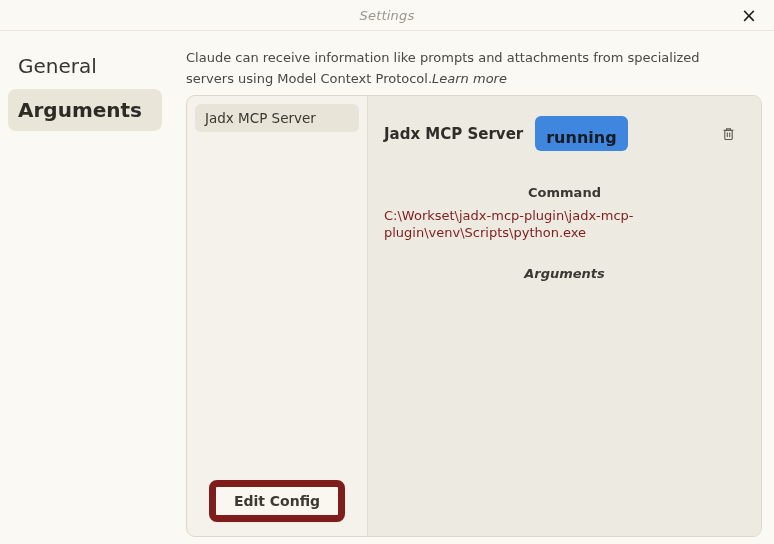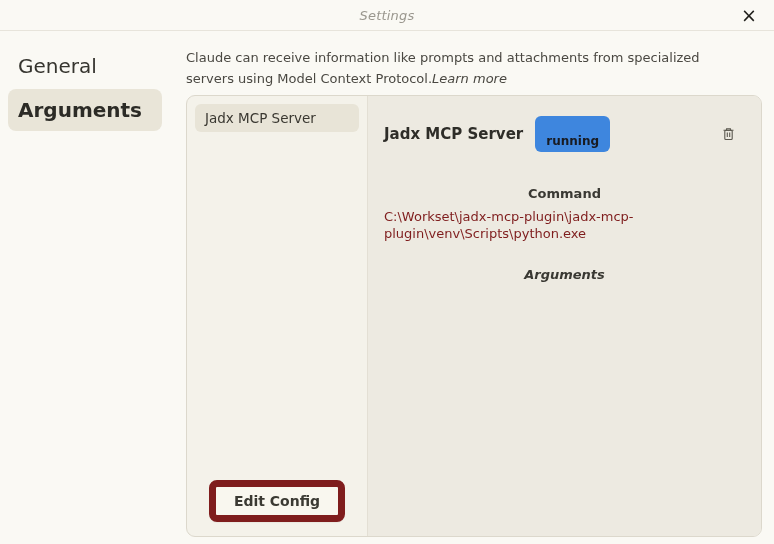--- a/index.html
+++ b/index.html
@@ -139,23 +139,23 @@
     gap: 12px;
   }
   .detail-title {
     font-size: 15px;
     font-weight: 700;
     color: #2e2d28;
   }
   .status-badge {
     background: #3e86de;
     color: #181b22;
-    font-size: 12px;
+    font-size: 16px;
     font-weight: 600;
-    padding: 18px 11px 4px 11px;
+    padding: 12px 11px 4px 11px;
     border-radius: 6px;
   }
   .delete-btn {
     margin-left: auto;
     margin-right: 10px;
     cursor: pointer;
     display: flex;
     align-items: center;
   }
   .field { margin-top: 34px; }

